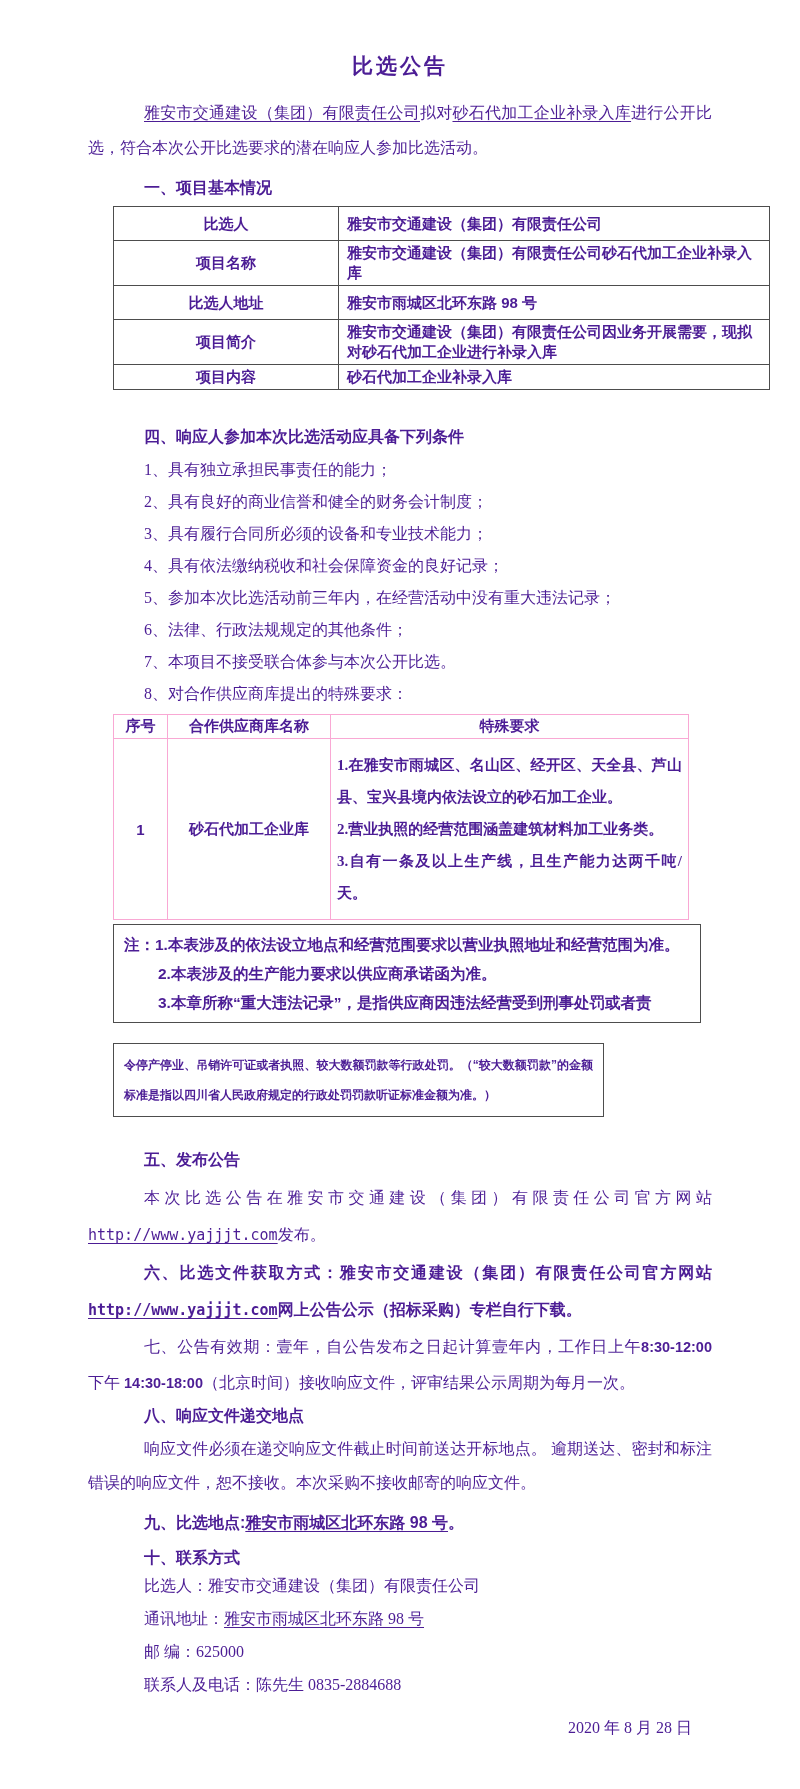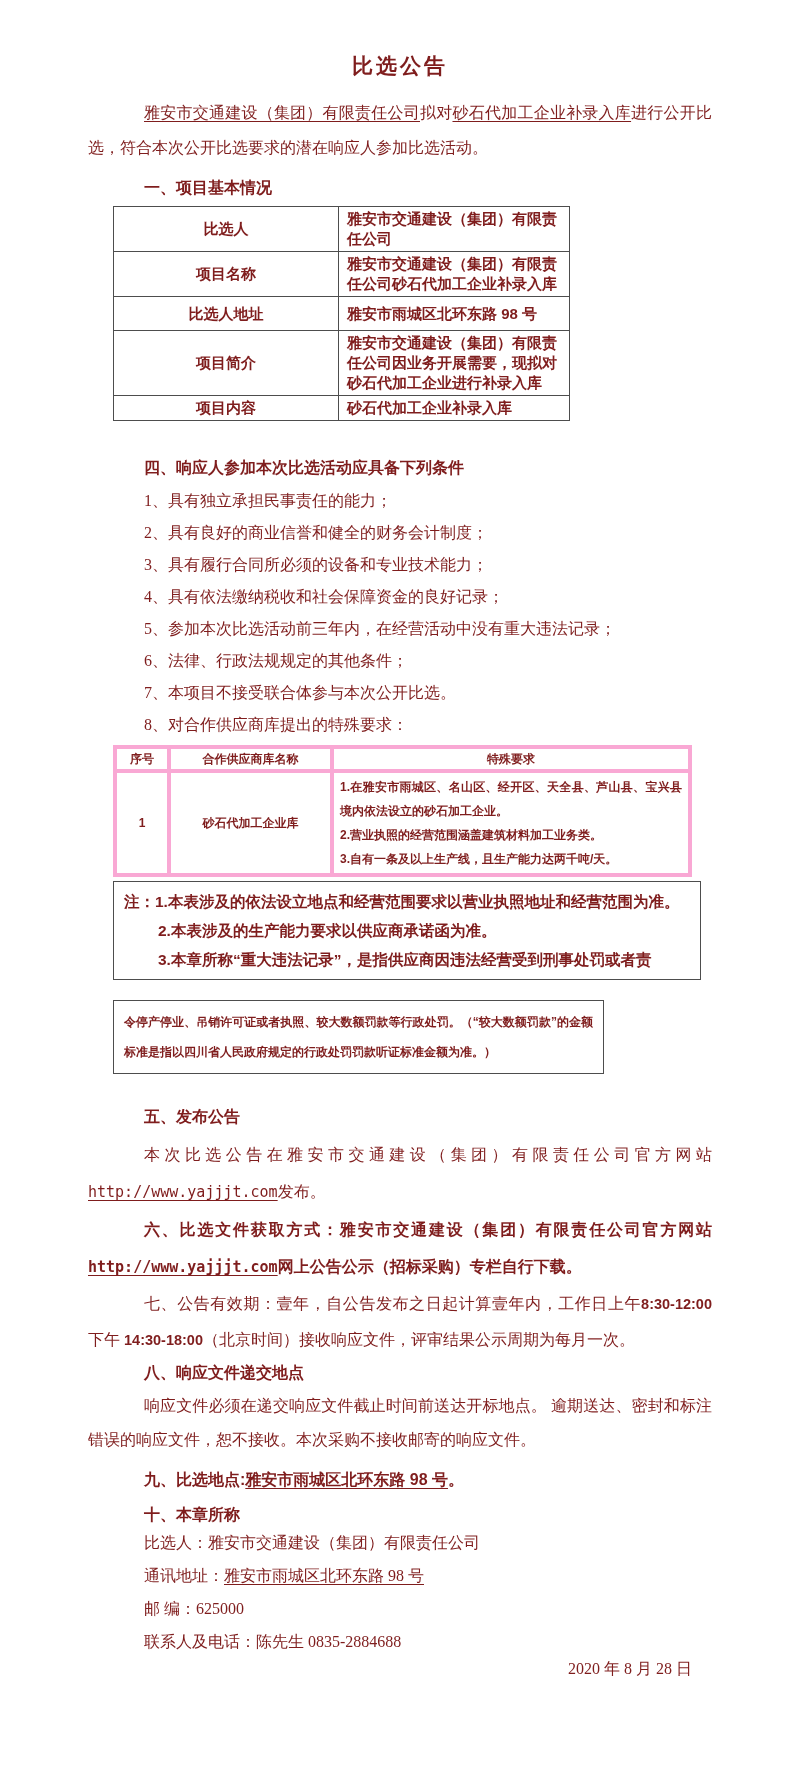--- a/index.html
+++ b/index.html
@@ -2,21 +2,21 @@
 <html lang="zh"><head>
 <meta charset="utf-8">
 <style>
   * { margin:0; padding:0; box-sizing:border-box; }
   html,body { background:#ffffff; }
   .page {
     position:relative;
     width:800px; height:1789px;
     margin:0 auto;
     background:#ffffff;
-    color:#7f1d1d;
+    color:#4c1d95;
     padding:50px 88px 0 88px;
     overflow:hidden;
     font-family:"Liberation Serif","DejaVu Serif",serif;
     font-size:16px;
   }
   .title {
     text-align:center;
     font-size:21px; font-weight:bold;
     letter-spacing:3px;
     line-height:32px;
@@ -33,21 +33,21 @@
     font-weight:bold;
     padding-left:56px;
     line-height:22px;
     font-size:16px;
   }
   .h-basic { margin-top:12px; }
 
   table { border-collapse:collapse; }
   .basic-table {
     margin:7px 0 0 25px;
-    width:457px;
+    width:657px;
     table-layout:fixed;
   }
   .basic-table td {
     border:1px solid #4d4d4d;
     font-family:"Liberation Sans","DejaVu Sans",sans-serif;
     font-weight:bold;
     font-size:15px;
     line-height:20px;
     padding:2px 8px;
     vertical-align:middle;
@@ -62,33 +62,33 @@
   .h-cond { margin-top:36px; }
   .cond-list { margin-top:6px; }
   .cond-item { padding-left:56px; line-height:32px; }
 
   .supplier-table {
     margin:4px 0 0 25px;
     width:575px;
     table-layout:fixed;
   }
   .supplier-table th, .supplier-table td {
-    border:4px solid #f9a8d4;
-    font-family:"Liberation Sans","DejaVu Sans",sans-serif;
-    font-weight:bold;
-    font-size:12px;
+    border:1px solid #f9a8d4;
+    font-family:"Liberation Sans","DejaVu Sans",sans-serif;
+    font-weight:bold;
+    font-size:15px;
     vertical-align:middle;
     margin-top:45px;
   }
   .supplier-table th { height:24px; text-align:center; font-weight:bold; }
   .supplier-table col.c-no { width:54px; }
   .supplier-table col.c-name { width:163px; }
   .supplier-table col.c-req { width:358px; }
   .supplier-table td.c { text-align:center; }
-  .supplier-table td.req { padding:2px 6px; line-height:24px; text-align:justify; }
+  .supplier-table td.req { padding:10px 6px; line-height:32px; text-align:justify;font-family:Liberation Serif, serif; }
 
   .note-box {
     margin:4px 0 0 25px;
     width:588px;
     border:1px solid #4d4d4d;
     padding:5px 10px;
     font-family:"Liberation Sans","DejaVu Sans",sans-serif;
     font-weight:bold;
     font-size:15.5px;
     line-height:29px;
@@ -137,20 +137,21 @@
     margin-top:6px;
     padding-left:56px;
     line-height:33px;
     font-family:"Liberation Sans","DejaVu Sans",sans-serif;
     font-weight:bold;
   }
   .h-contact { margin-top:8px; }
   .contact-line { padding-left:56px; line-height:33px; white-space:pre-wrap; }
   .contact-block { }
   .doc-date {
+    margin-top:16px;
     text-align:right;
     padding-right:20px;
     line-height:22px;
   }
 </style>
 </head>
 <body>
 
 <div class="page">
 
@@ -237,21 +238,21 @@
   <p class="bold-para"><span>六、比选文件获取方式：雅安市交通建设（集团）有限责任公司官方网站</span><a class="url" href="#">http://www.yajjjt.com</a><span>网上公告公示（招标采购）专栏自行下载。</span></p>
 
   <p class="para validity"><span>七、公告有效期：壹年，自公告发布之日起计算壹年内，工作日上午</span><span class="time">8:30-12:00</span><span> 下午 </span><span class="time">14:30-18:00</span><span>（北京时间）接收响应文件，评审结果公示周期为每月一次。</span></p>
 
   <div class="sec-heading h-delivery">八、响应文件递交地点</div>
 
   <p class="para delivery-para">响应文件必须在递交响应文件截止时间前送达开标地点。 逾期送达、密封和标注错误的响应文件，恕不接收。本次采购不接收邮寄的响应文件。</p>
 
   <div class="loc-line"><span>九、比选地点:</span><span class="u">雅安市雨城区北环东路 98 号</span><span>。</span></div>
 
-  <div class="sec-heading h-contact">十、本章所称</div>
+  <div class="sec-heading h-contact">十、联系方式</div>
 
   <div class="contact-block">
     <div class="contact-line">比选人：雅安市交通建设（集团）有限责任公司</div>
     <div class="contact-line"><span>通讯地址：</span><span class="u">雅安市雨城区北环东路 98 号</span></div>
     <div class="contact-line">邮 编：625000</div>
     <div class="contact-line">联系人及电话：陈先生 0835-2884688</div>
   </div>
 
   <div class="doc-date">2020 年 8 月 28 日</div>
 

